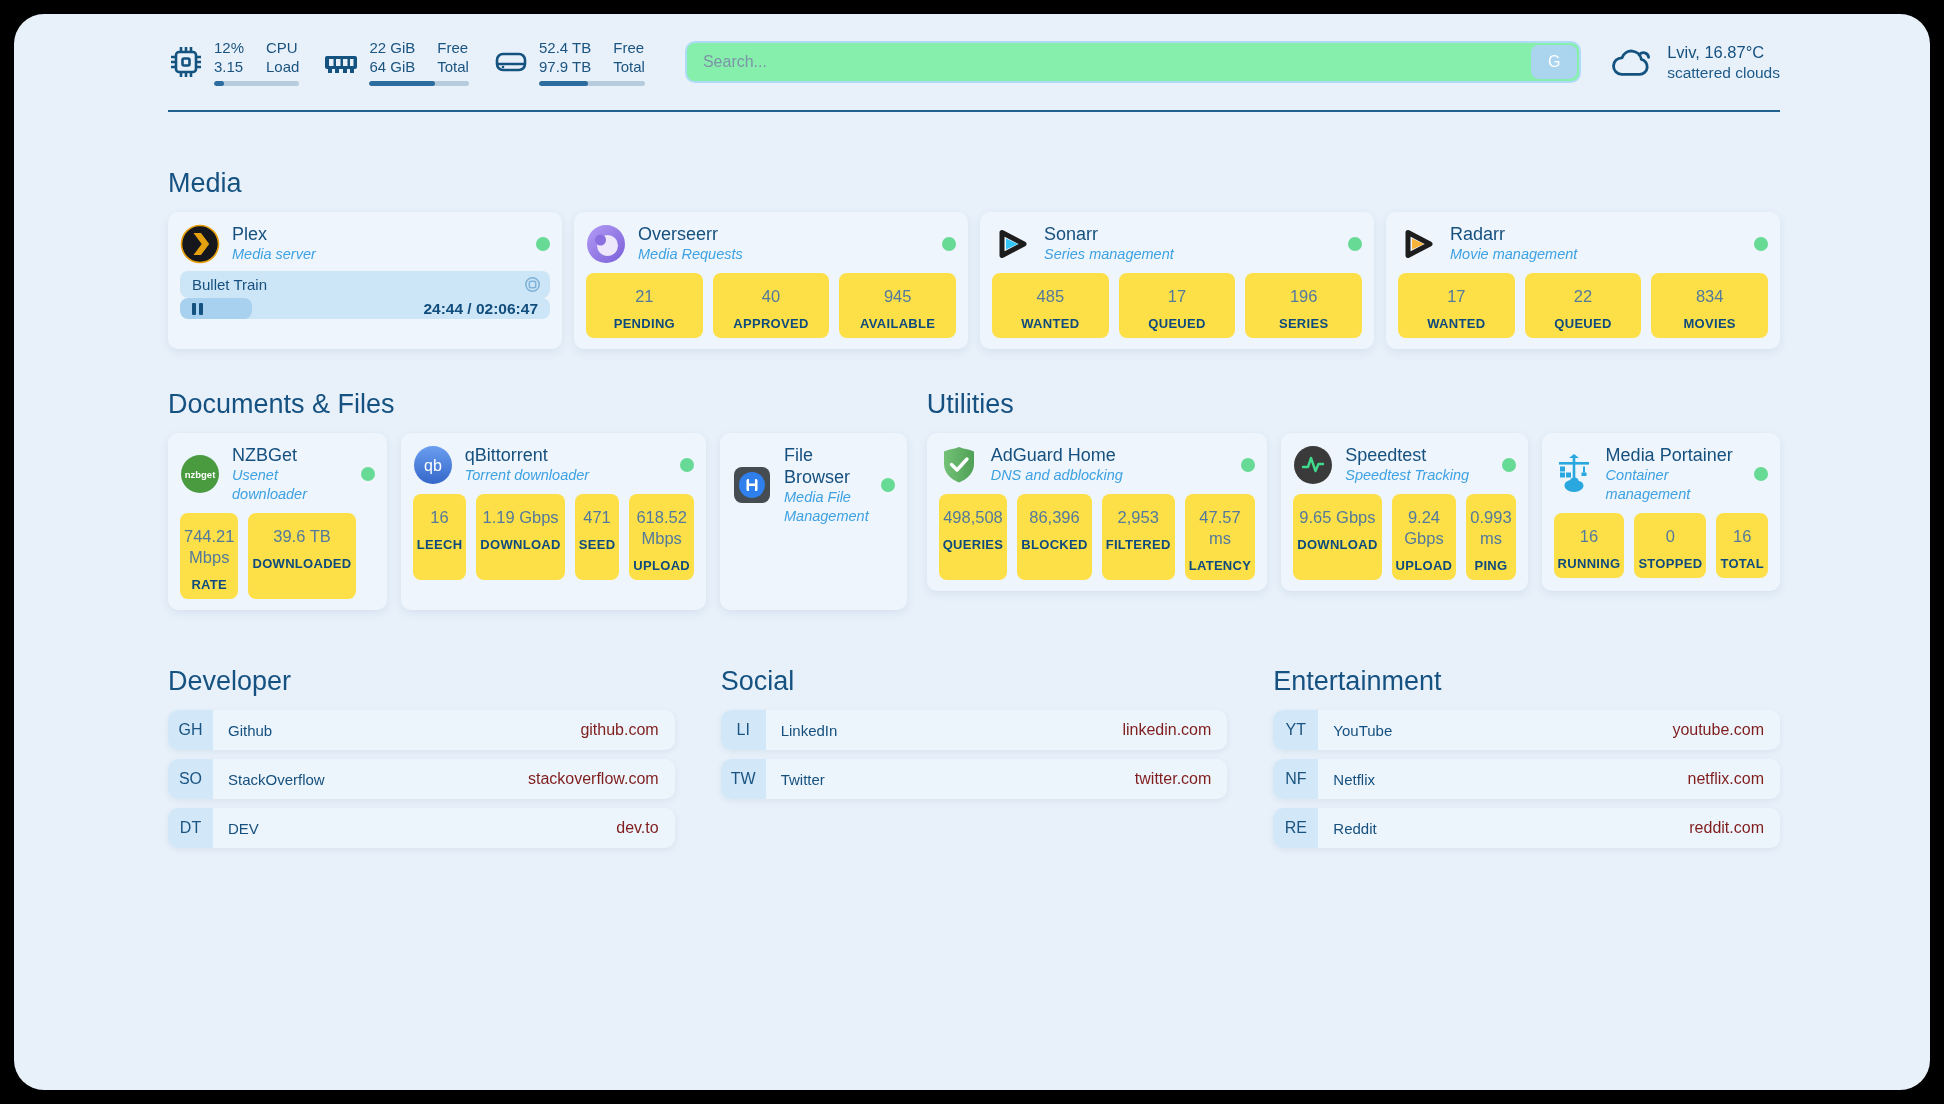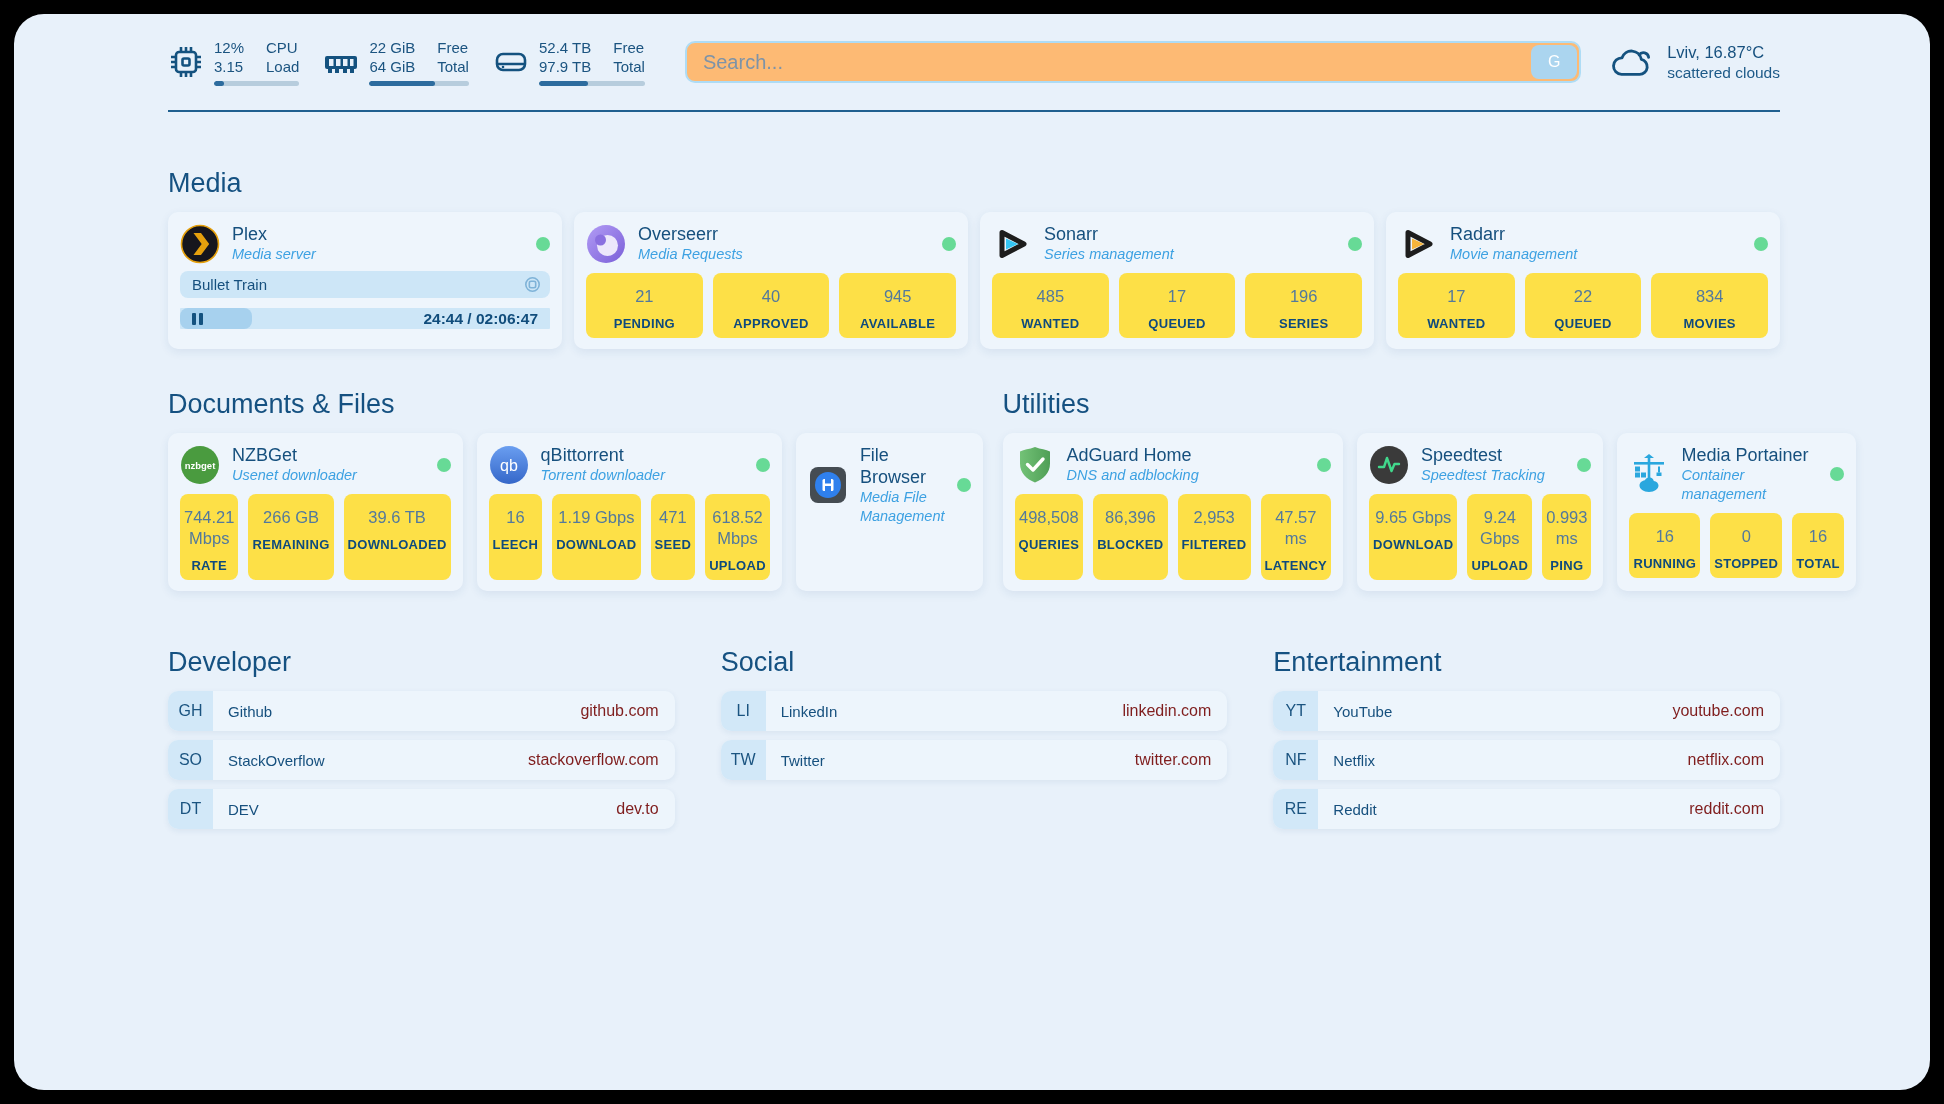--- a/index.html
+++ b/index.html
@@ -14,21 +14,21 @@
   .sysgroup{display:flex;align-items:center;gap:10px;}
   .sysicon{width:36px;height:36px;flex:none;}
   .syscols{display:flex;flex-direction:column;}
   .syslines{display:flex;gap:22px;}
   .syscol{display:flex;flex-direction:column;font-size:15px;color:#1b5480;line-height:19px;}
   .sysbar{margin-top:5px;height:5px;background:#b7cddd;border-radius:3px;overflow:hidden;}
   .sysbar i{display:block;height:100%;background:#2d6c9e;border-radius:3px;}
 
   .search{flex:1;margin:0 28px 0 40px;position:relative;}
   .search input{width:100%;height:42px;box-sizing:border-box;border:2px solid #aedcf5;
-    border-radius:10px;background:#fdba74;padding:0 64px 0 16px;font-size:20px;color:#1b5480;
+    border-radius:10px;background:#86efac;padding:0 64px 0 16px;font-size:16px;color:#1b5480;
     outline:none;font-family:"Liberation Sans",sans-serif;}
   .search input::placeholder{color:#7d93a8;}
   .gbtn{position:absolute;right:4px;top:4px;width:46px;height:34px;background:#abd5ef;border:none;
     border-radius:8px;color:#fff;font-size:16px;cursor:pointer;font-family:"Liberation Sans",sans-serif;}
 
   .weather{display:flex;align-items:center;gap:12px;flex:none;}
   .weather .w-icon{width:46px;height:38px;flex:none;}
   .w-line1{font-size:16.5px;color:#16507e;line-height:21px;}
   .w-line2{font-size:15.5px;color:#1d5a88;line-height:20px;}
 
@@ -51,21 +51,21 @@
   .cols3{grid-template-columns:repeat(3,1fr);}
   .cols4{grid-template-columns:repeat(4,1fr);}
   .stat{background:#fde047;border-radius:8px;text-align:center;padding:13px 4px 6px;}
   .stat .v{font-size:16.5px;color:#53799c;line-height:21px;}
   .stat .l{font-size:13px;font-weight:bold;color:#0e4a7d;margin-top:8px;letter-spacing:.3px;line-height:17px;}
 
   
   .np-row{margin-top:7px;height:27px;background:#cde6f7;border-radius:8px;display:flex;
           align-items:center;padding:0 9px 0 12px;color:#16507e;font-size:15px;}
   .np-row .target{margin-left:auto;width:17px;height:17px;}
-  .np-progress{margin-top:10px;height:21px;background:#cde6f7;border-radius:1px;position:relative;
+  .np-progress{margin-top:0;height:21px;background:#cde6f7;border-radius:8px;position:relative;
                display:flex;align-items:center;overflow:hidden;}
   .np-fill{position:absolute;left:0;top:0;bottom:0;background:#a7d1ee;border-radius:8px;
            display:flex;align-items:center;padding-left:12px;box-sizing:border-box;}
   .pause{display:flex;gap:3px;}
   .pause i{width:4px;height:12px;background:#14527f;border-radius:1px;}
   .np-time{position:absolute;right:12px;top:50%;transform:translateY(-50%);
            color:#114d7c;font-weight:bold;font-size:15.5px;}
 
   .twocol{display:grid;grid-template-columns:1fr 1fr;gap:20px;margin-top:40px;align-items:start;}
   .stack{display:flex;flex-direction:row;gap:14px;margin-top:14px;}
@@ -332,24 +332,20 @@
                 <div class="svc-desc">Usenet downloader</div>
               </div>
               <span class="status-dot"></span>
             </div>
             <div class="stat-row cols3">
               <div class="stat">
                 <div class="v">744.21 Mbps</div>
                 <div class="l">RATE</div>
               </div>
               <div class="stat">
-                <div class="v">266 GB</div>
-                <div class="l">REMAINING</div>
-              </div>
-              <div class="stat">
                 <div class="v">39.6 TB</div>
                 <div class="l">DOWNLOADED</div>
               </div>
             </div>
           </div>
 
           <div class="card">
             <div class="card-head">
               <svg class="svc-icon" viewBox="0 0 40 40">
                 <defs>

